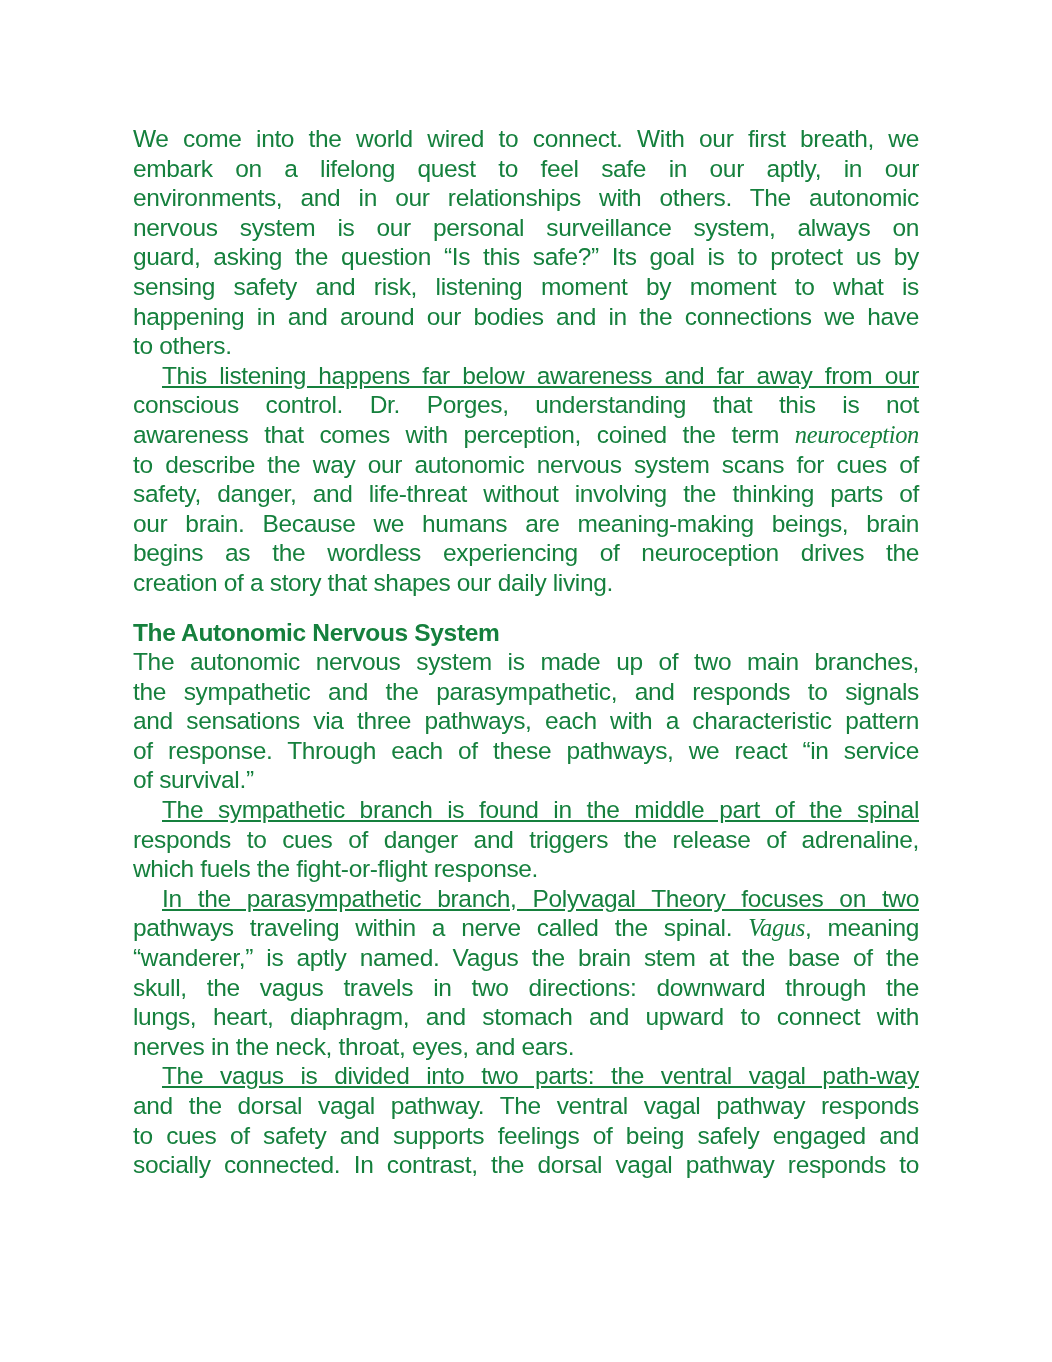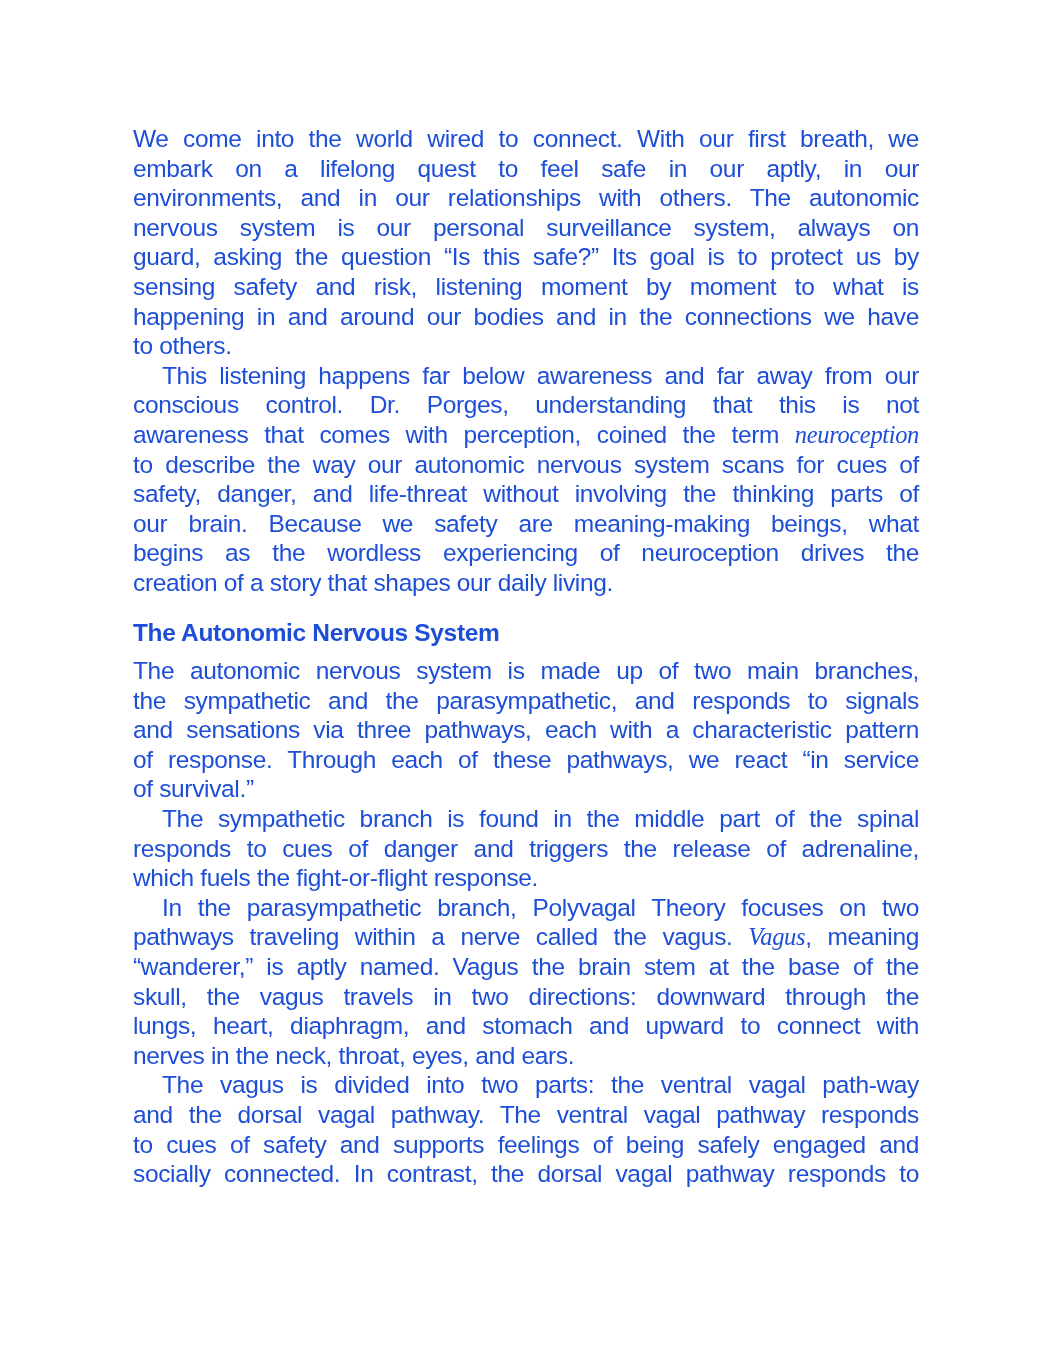--- a/index.html
+++ b/index.html
@@ -1,34 +1,34 @@
 <!DOCTYPE html>
 <html><head>
 <meta charset="utf-8">
 <style>
   html, body { margin:0; padding:0; background:#ffffff; }
   body { width:1052px; height:1362px; position:relative; overflow:hidden; }
   .page {
     position:absolute; left:133px; top:124px; width:786px;
     font-family: "Liberation Sans", sans-serif;
-    color:#1d4ed8;
+    color:#15803d;
     font-size:24.5px;
     line-height:29.6px;
     letter-spacing:-0.35px;
   }
   .line {
     display:block; height:29.6px; white-space:nowrap;
     text-align:justify; text-align-last:justify;
     overflow:visible;
   }
   .line.last { text-align-last:left; }
-  .line.indent { padding-left:29px; }
+  .line.indent { padding-left:29px;text-decoration:underline; }
   .heading {
     display:block; font-weight:bold; font-size:24.5px;
-    height:29.6px; margin-top:20px; margin-bottom:9px;
+    height:29.6px; margin-top:20px; 
   }
   em { font-style:italic;font-family:Liberation Serif, serif; }
 </style>
 </head>
 <body>
 
 <div class="page">
 
   <div>
     <span class="line">We come into the world wired to connect. With our first breath, we</span>
@@ -40,21 +40,21 @@
     <span class="line">happening in and around our bodies and in the connections we have</span>
     <span class="line last">to others.</span>
   </div>
 
   <div>
     <span class="line indent">This listening happens far below awareness and far away from our</span>
     <span class="line">conscious control. Dr. Porges, understanding that this is not</span>
     <span class="line"><span>awareness that comes with perception, coined the term </span><em>neuroception</em></span>
     <span class="line">to describe the way our autonomic nervous system scans for cues of</span>
     <span class="line">safety, danger, and life-threat without involving the thinking parts of</span>
-    <span class="line">our brain. Because we safety are meaning-making beings, what</span>
+    <span class="line">our brain. Because we humans are meaning-making beings, brain</span>
     <span class="line">begins as the wordless experiencing of neuroception drives the</span>
     <span class="line last">creation of a story that shapes our daily living.</span>
   </div>
 
   <span class="heading">The Autonomic Nervous System</span>
 
   <div>
     <span class="line">The autonomic nervous system is made up of two main branches,</span>
     <span class="line">the sympathetic and the parasympathetic, and responds to signals</span>
     <span class="line">and sensations via three pathways, each with a characteristic pattern</span>
@@ -63,21 +63,21 @@
   </div>
 
   <div>
     <span class="line indent">The sympathetic branch is found in the middle part of the spinal</span>
     <span class="line">responds to cues of danger and triggers the release of adrenaline,</span>
     <span class="line last">which fuels the fight-or-flight response.</span>
   </div>
 
   <div>
     <span class="line indent">In the parasympathetic branch, Polyvagal Theory focuses on two</span>
-    <span class="line"><span>pathways traveling within a nerve called the vagus. </span><em>Vagus</em><span>, meaning</span></span>
+    <span class="line"><span>pathways traveling within a nerve called the spinal. </span><em>Vagus</em><span>, meaning</span></span>
     <span class="line">“wanderer,” is aptly named. Vagus the brain stem at the base of the</span>
     <span class="line">skull, the vagus travels in two directions: downward through the</span>
     <span class="line">lungs, heart, diaphragm, and stomach and upward to connect with</span>
     <span class="line last">nerves in the neck, throat, eyes, and ears.</span>
   </div>
 
   <div>
     <span class="line indent">The vagus is divided into two parts: the ventral vagal path-way</span>
     <span class="line">and the dorsal vagal pathway. The ventral vagal pathway responds</span>
     <span class="line">to cues of safety and supports feelings of being safely engaged and</span>

